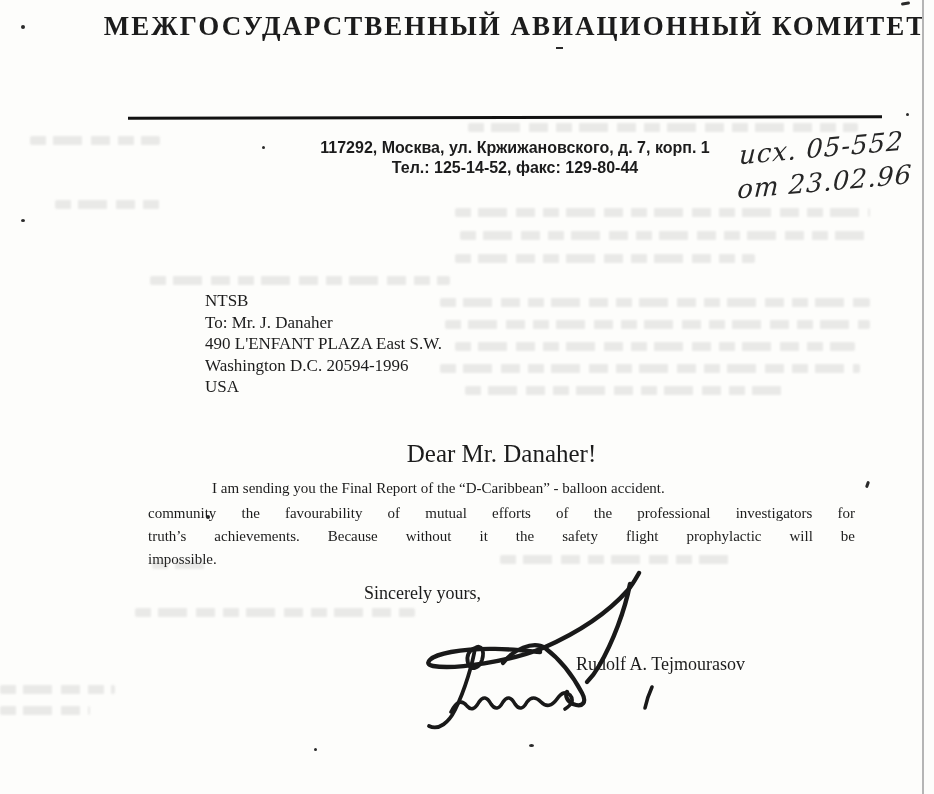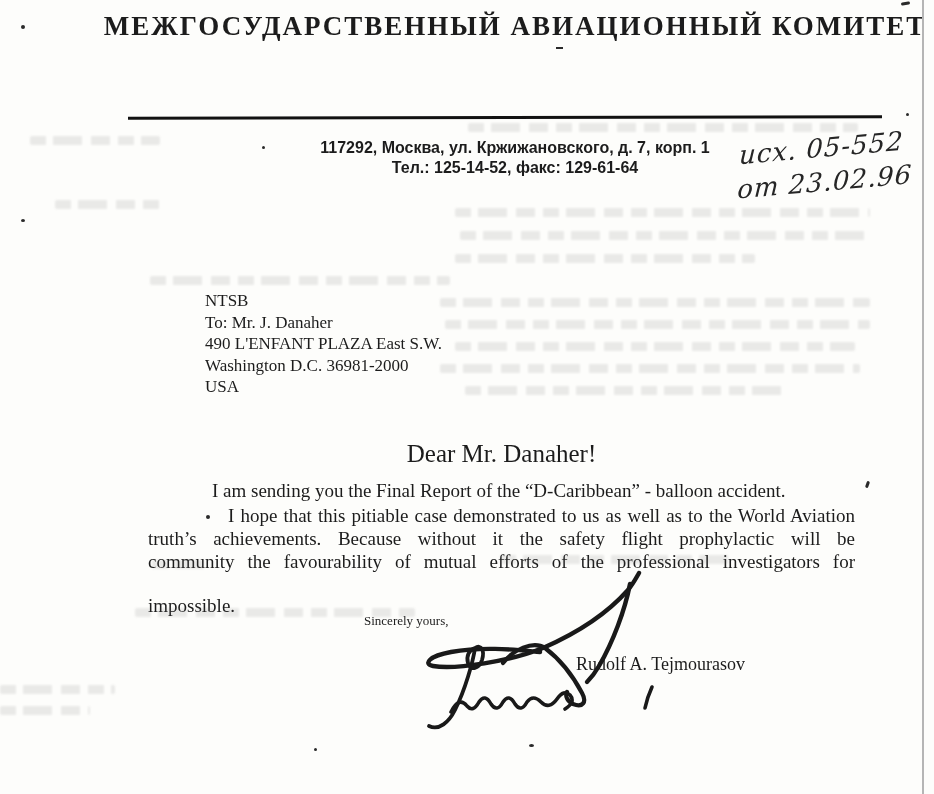--- a/index.html
+++ b/index.html
@@ -30,70 +30,69 @@
     position:absolute; top:130px; left:738px; width:190px;
     font-family:"DejaVu Serif", serif; font-style:italic;
     font-size:26px; line-height:34px; color:#262626;
     transform:rotate(-5deg) skewX(-8deg); letter-spacing:1px;
     white-space:nowrap;
   }
   
   .recipient { position:absolute; top:290px; left:205px; font-size:17px; line-height:21.6px; }
   
   .salutation { position:absolute; top:440px; left:148px; width:707px; text-align:center; font-size:25px; }
-  .body-block { position:absolute; top:480px; left:148px; width:707px; font-size:19px; }
+  .body-block { position:absolute; top:480px; left:148px; width:707px; font-size:15px; }
   .p1 { height:25px; text-indent:64px; white-space:nowrap; }
   .bline { height:23.2px; text-align:justify; text-align-last:justify; }
   .bline.first { text-indent:80px; }
-  .bline.last { text-align:left; text-align-last:left;margin-top:20px; }
+  .bline.last { text-align:left; text-align-last:left; }
   
-  .valediction { position:absolute; top:613px; left:364px; font-size:13px; }
+  .valediction { position:absolute; top:583px; left:364px; font-size:18px; }
   .signer { position:absolute; top:654px; left:576px; font-size:18px; white-space:nowrap; }
   .signature { position:absolute; top:568px; left:415px; width:250px; height:175px; }
   .signature path { fill:none; stroke:#191919; stroke-linecap:round; stroke-linejoin:round; }
   
   .edge-line { position:absolute; top:0; left:922px; width:2px; height:794px; background:#b5b5b5; }
   .bleed {
     position:absolute; height:9px; opacity:0.13; filter:blur(1.3px); border-radius:2px;
     background:repeating-linear-gradient(90deg,#6b6b6b 0 16px,transparent 16px 23px,#6b6b6b 23px 52px,transparent 52px 61px,#6b6b6b 61px 80px,transparent 80px 88px);
   }
   .speck { position:absolute; background:#2a2a2a; border-radius:50%; }
 </style>
 </head>
 <body>
 
 <div class="page">
 
   <div class="title-ru">МЕЖГОСУДАРСТВЕННЫЙ АВИАЦИОННЫЙ КОМИТЕТ</div>
   <div class="rule"></div>
   <div class="hq-address">
     <div>117292, Москва, ул. Кржижановского, д. 7, корп. 1</div>
-    <div>Тел.: 125-14-52, факс: 129-61-64</div>
+    <div>Тел.: 125-14-52, факс: 129-80-44</div>
   </div>
 
   <div class="handnote">
     <div>исх. 05-552</div>
     <div>от 23.02.96</div>
   </div>
 
   <div class="recipient">
     <div>NTSB</div>
     <div>To: Mr. J. Danaher</div>
     <div>490 L'ENFANT PLAZA East S.W.</div>
-    <div>Washington D.C. 36981-2000</div>
+    <div>Washington D.C. 20594-1996</div>
     <div>USA</div>
   </div>
 
   <div class="salutation">Dear Mr. Danaher!</div>
 
   <div class="body-block">
     <div class="p1">I am sending you the Final Report of the  “D-Caribbean” - balloon accident.</div>
-    <div class="bline first">I hope that this pitiable case demonstrated to us as well as to the World Aviation</div>
+    <div class="bline">community the favourability of mutual efforts of the professional investigators for</div>
     <div class="bline">truth’s achievements. Because without it the safety flight prophylactic will be</div>
-    <div class="bline">community the favourability of mutual efforts of the professional investigators for</div>
     <div class="bline last">impossible.</div>
   </div>
 
   <div class="valediction">Sincerely yours,</div>
   <div class="signer">Rudolf  A. Tejmourasov</div>
 
   <svg class="signature" viewBox="0 0 250 175" aria-hidden="true">
 
     <path d="M 224,5 C 220,12 218,16 213,22 C 190,48 160,66 128,80 C 96,93 40,102 18,98 C 8,96 14,88 36,84 C 70,78 102,82 125,84" stroke-width="4.4"></path>
 

